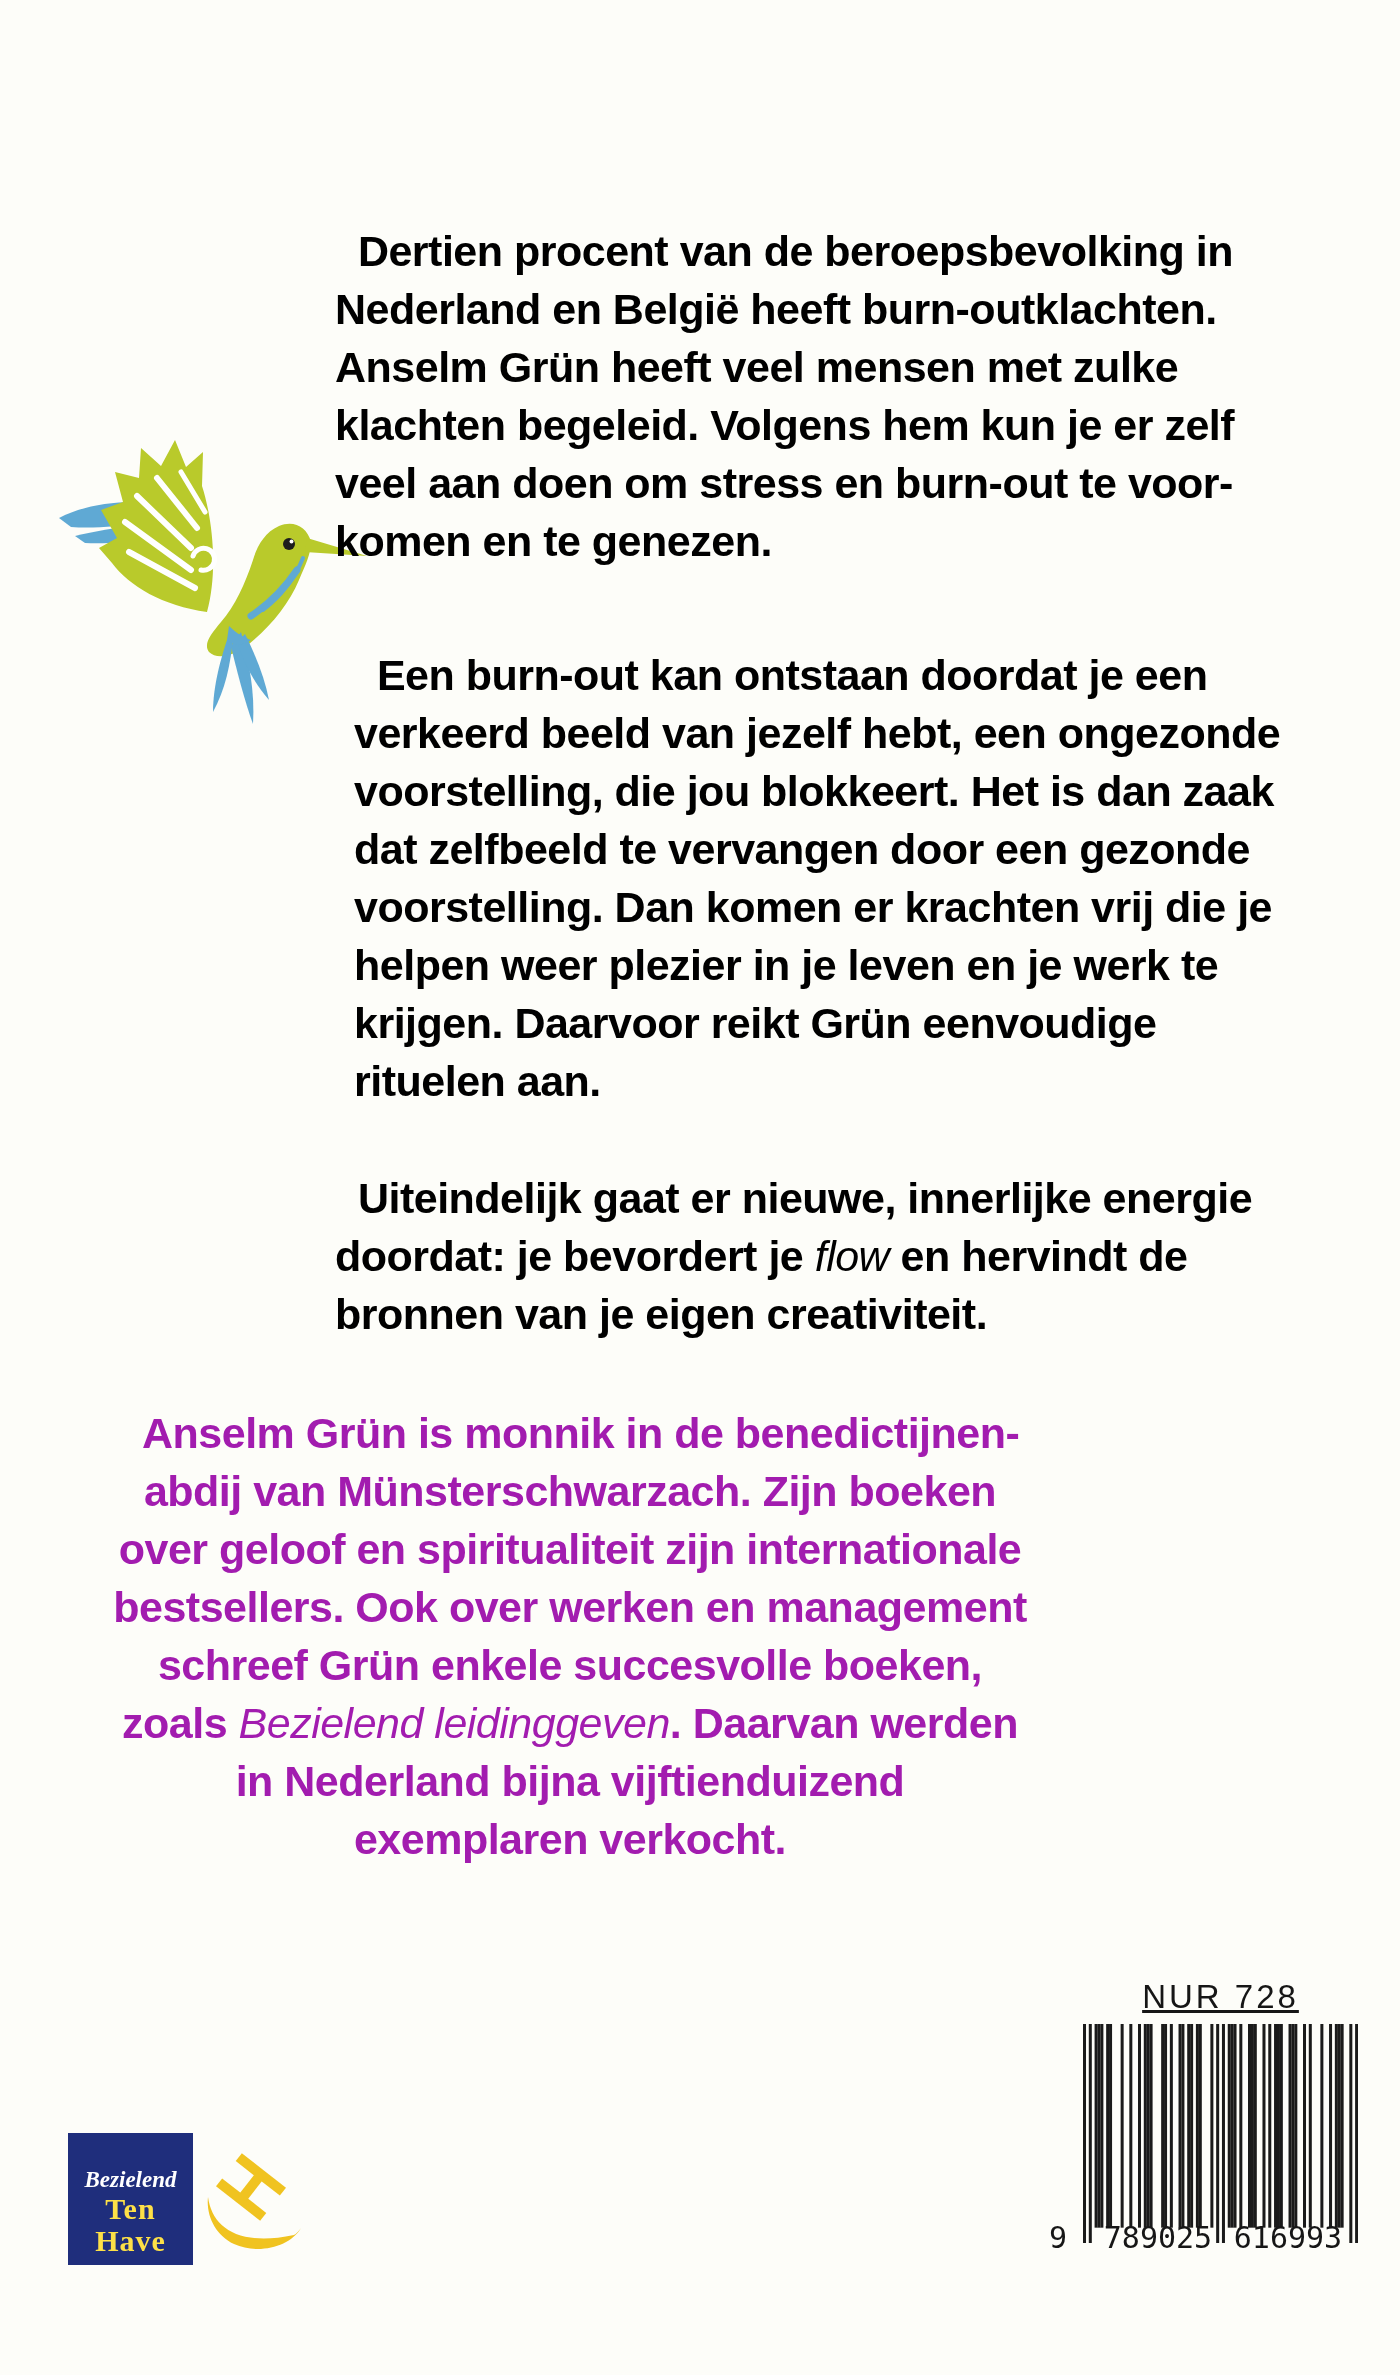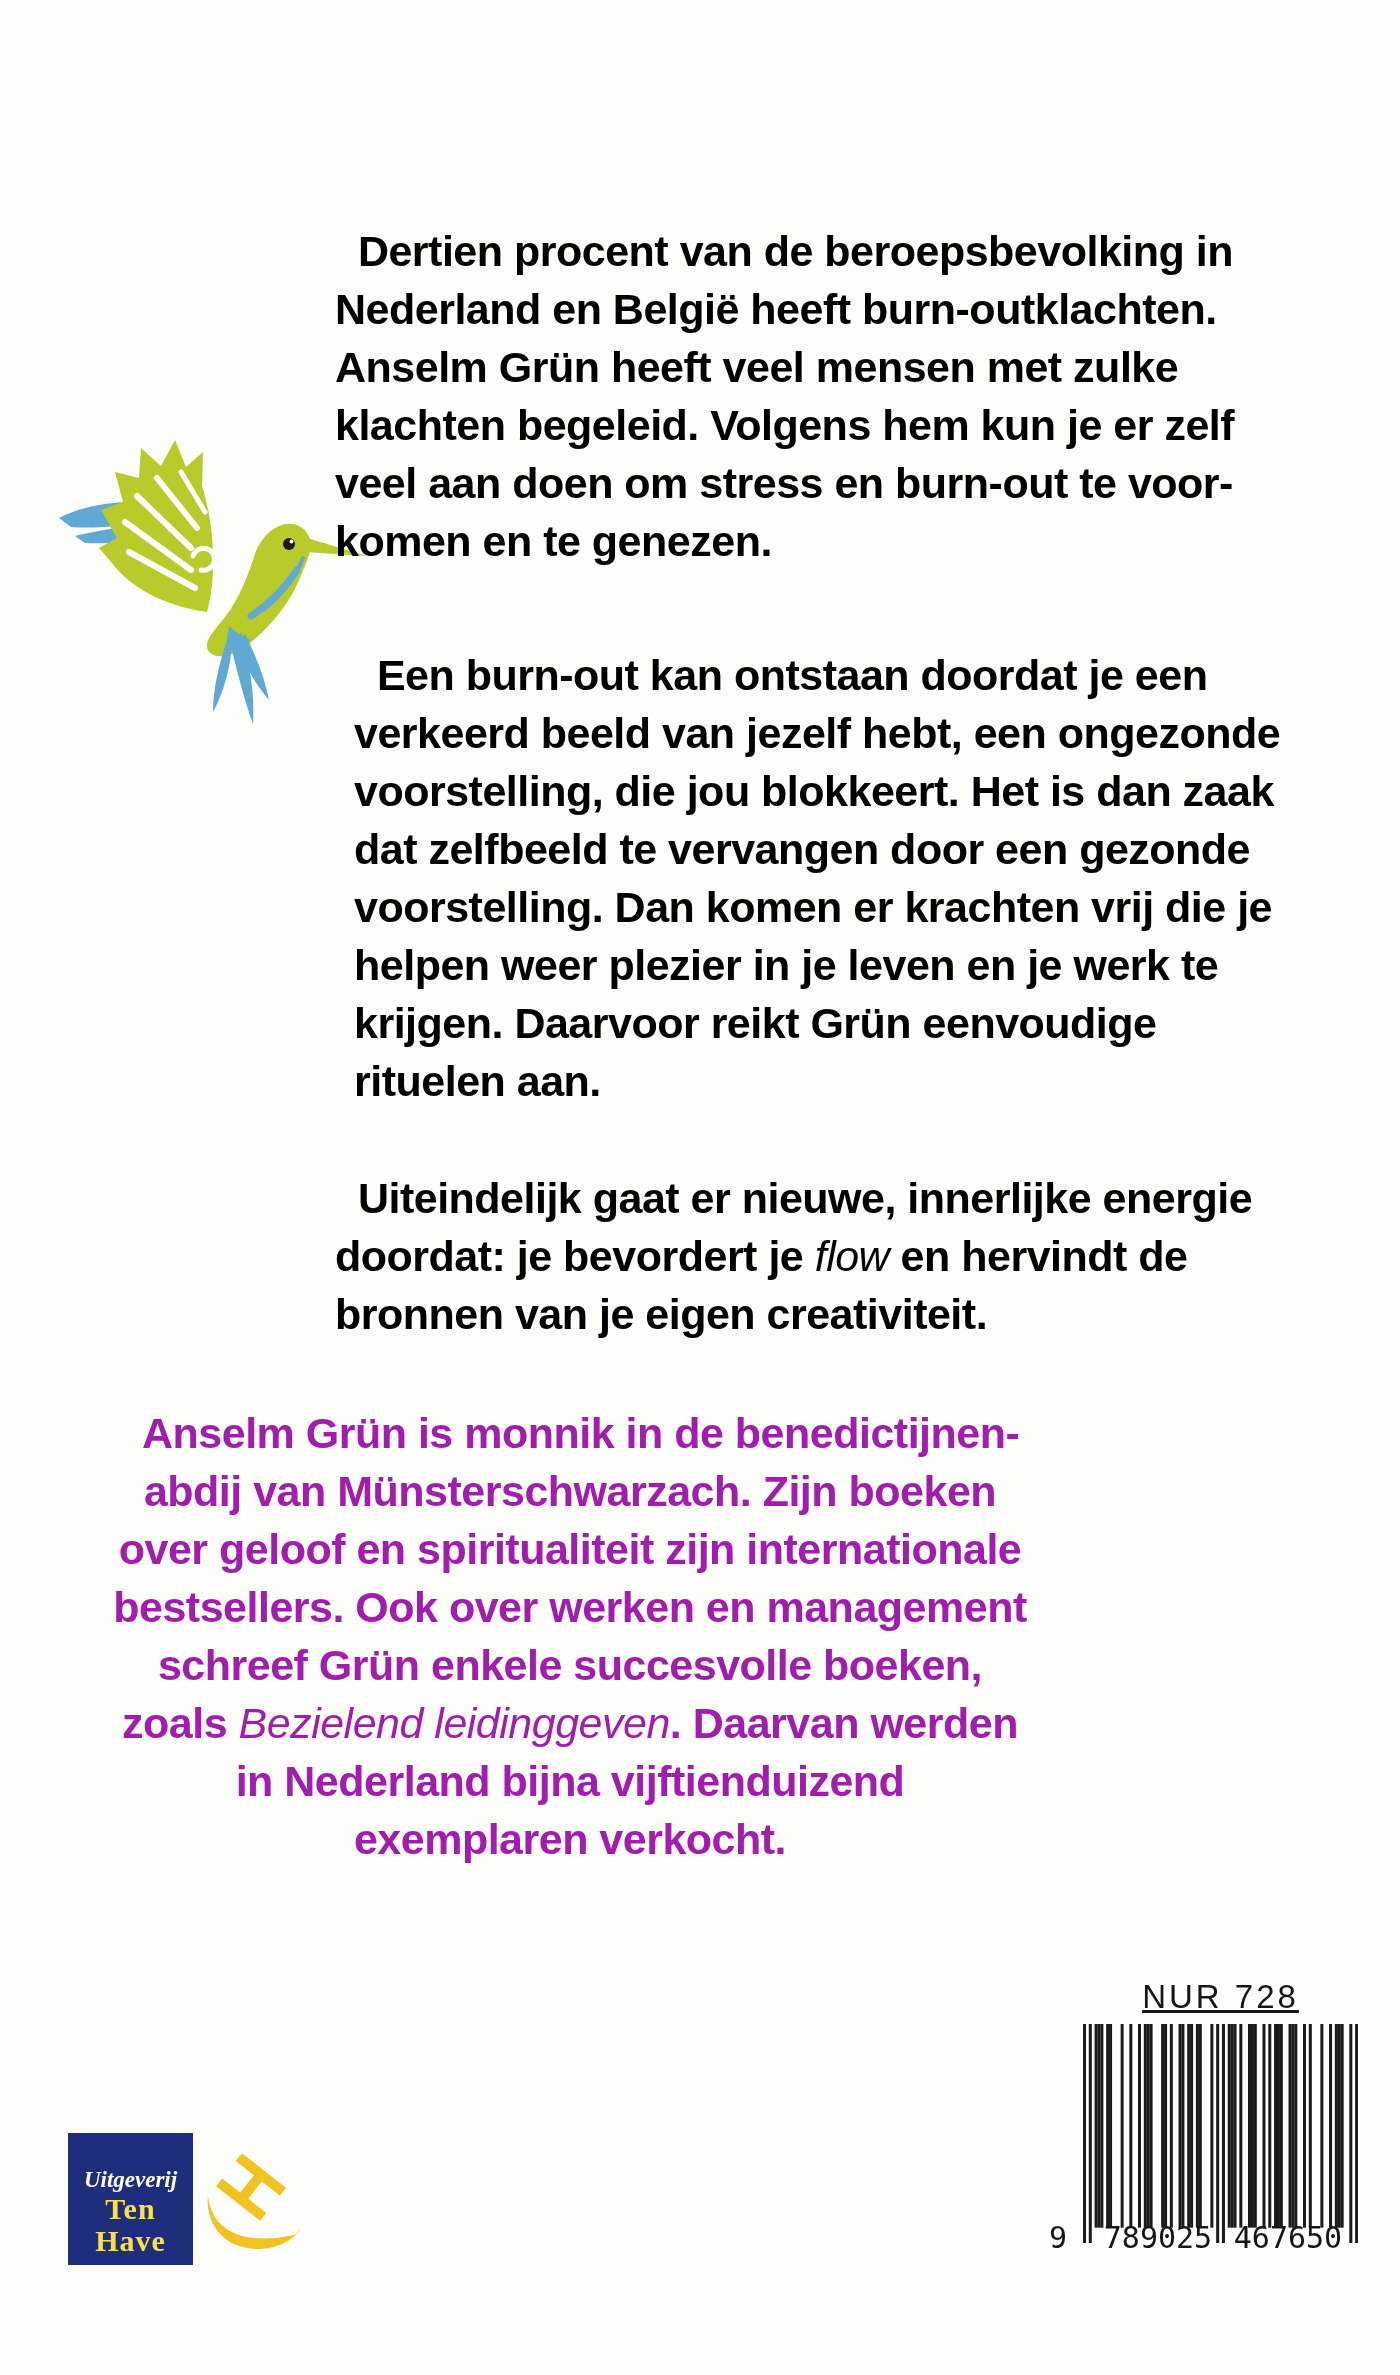--- a/index.html
+++ b/index.html
@@ -187,25 +187,25 @@
       <rect x="94" y="0" width="1.04" height="100"></rect>
     </g>
   </svg>
 <div class="abs bc-digit" style="left:1038px;top:2220px;width:40px;">
   <span>9</span>
 </div>
 <div class="abs bc-digit" style="left:1098px;top:2220px;width:120px;">
   <span>789025</span>
 </div>
 <div class="abs bc-digit" style="left:1228px;top:2220px;width:120px;">
-  <span>467650</span>
+  <span>616993</span>
 </div>
 
 <div class="abs pub-square" style="left:68px;top:2133px;width:125px;height:132px;">
-  <div class="pub-prefix">Uitgeverij</div>
+  <div class="pub-prefix">Bezielend</div>
   <div class="pub-name">Ten Have</div>
 </div>
 
 <svg class="abs" style="left:200px;top:2145px;" width="110" height="110" viewBox="0 0 110 110">
   <g fill="#f0c320">
     <g transform="rotate(-52 51 42)">
       <rect x="30" y="14" width="10" height="56"></rect>
       <rect x="62" y="14" width="10" height="56"></rect>
       <rect x="36" y="37" width="30" height="10"></rect>
     </g>

